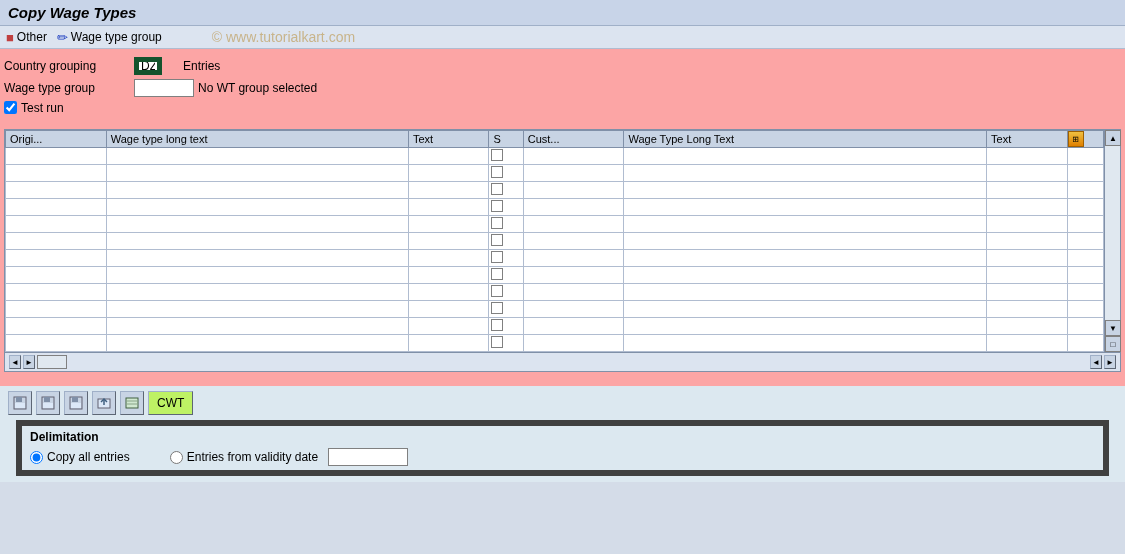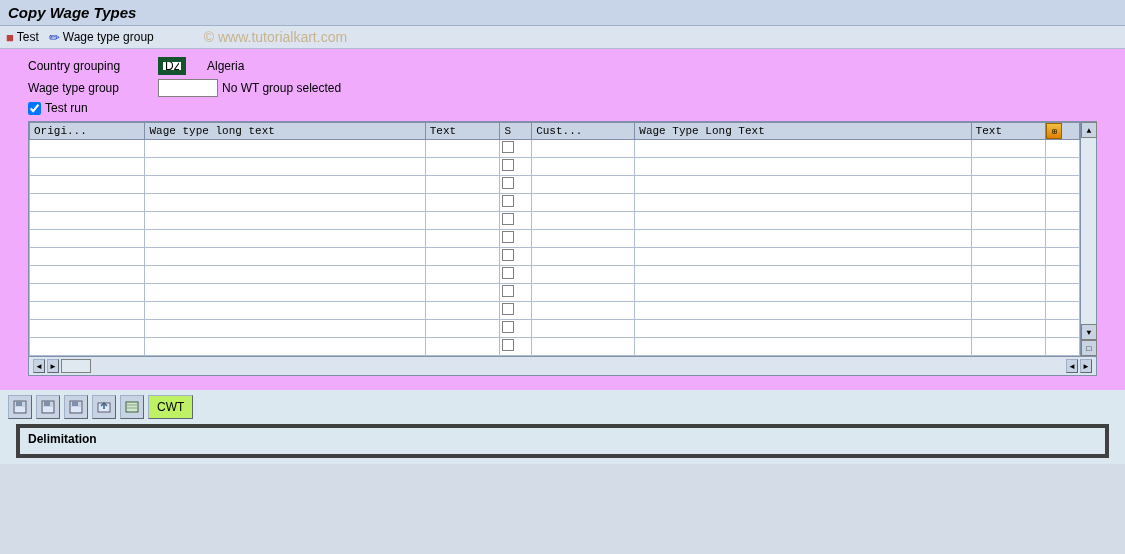--- a/index.html
+++ b/index.html
@@ -37,22 +37,22 @@
       color: #000;
     }
     .watermark {
       color: #c0a060;
       font-size: 14px;
       margin-left: 40px;
       opacity: 0.7;
       text-align: right;
     }
     .main-content {
-      background: #f0abfc;
-      padding: 8px 28px;
+      background: #fca5a5;
+      padding: 8px 4px;
     }
     .form-row {
       display: flex;
       align-items: center;
       margin-bottom: 4px;
     }
     .form-label {
       width: 130px;
       color: #000;
     }
@@ -72,23 +72,23 @@
       background: #fff;
       font-size: 12px;
       padding: 1px 2px;
       margin-right: 4px;
     }
     .form-value {
       color: #000;
     }
     .checkbox-row {
       display: flex;
-      align-items: center;
+      align-items: flex-start;
       gap: 4px;
-      margin-bottom: 6px;
+      margin-bottom: 14px;
     }
     .table-section {
       background: #fff;
       border: 1px solid #8090a8;
       margin: 6px 0;
     }
     .table-title {
       background: #dce8f0;
       padding: 3px 6px;
       font-weight: normal;
@@ -199,21 +199,21 @@
     .cwt-btn {
       height: 24px;
       background: #bef264;
       border: 1px outset #a0b0c8;
       cursor: pointer;
       padding: 2px 8px;
       font-size: 12px;
     }
     .delimitation-section {
       background: #dce8f0;
-      border: 4px solid #404040;
+      border: 6px solid #404040;
       margin: 0 8px;
       padding: 4px 8px;
     }
     .delimitation-title {
       font-weight: bold;
       margin-bottom: 4px;
       color: #000;
     }
     .radio-row {
       display: flex;
@@ -262,50 +262,50 @@
 
 <div class="page-wrapper">
 
   <div class="title-bar">
     <span>Copy Wage Types</span>
   </div>
 
   <div class="toolbar">
     <div class="toolbar-item">
       <span style="color:#c04040; font-weight:bold; font-size:13px;">■</span>
-      <span>Test</span>
+      <span>Other</span>
     </div>
     <div class="toolbar-item">
       <span style="color:#2040c0; font-size:13px;">✏</span>
       <span>Wage type group</span>
     </div>
     <span class="watermark">© www.tutorialkart.com</span>
   </div>
 
   <div class="main-content">
 
     <div class="form-row">
       <span class="form-label">Country grouping</span>
       <input class="form-input-small" type="text" value="DZ" readonly="" style="">
-      <span class="form-value">Algeria</span>
+      <span class="form-value">Entries</span>
     </div>
 
     <div class="form-row">
       <span class="form-label">Wage type group</span>
       <input class="form-input-medium" type="text" value="" style="">
       <span class="form-value">No WT group selected</span>
     </div>
 
     <div class="checkbox-row">
       <input type="checkbox" checked="" style="">
       <span>Test run</span>
     </div>
 
     <div class="table-section">
-      <div style="display:flex;font-family:Liberation Mono, monospace;">
+      <div style="display:flex;">
         <div style="flex:1; overflow:hidden;">
           <table class="data-table">
             <thead>
               <tr>
                 <th style="width:50px;">Origi...</th>
                 <th style="width:150px;">Wage type long text</th>
                 <th style="width:40px;">Text</th>
                 <th style="width:16px;">S</th>
                 <th style="width:50px;margin-top:8px;">Cust...</th>
                 <th style="width:180px;">Wage Type Long Text</th>
@@ -498,15 +498,26 @@
         <line x1="2" y1="5" x2="12" y2="5" stroke="#406040" stroke-width="0.5"></line>
         <line x1="2" y1="8" x2="12" y2="8" stroke="#406040" stroke-width="0.5"></line>
       </svg>
     </div>
     <button class="cwt-btn">CWT</button>
   </div>
 
   <div style="padding: 0 8px 6px 8px; background:#dce8f0;">
     <div class="delimitation-section">
       <div class="delimitation-title">Delimitation</div>
+      <div class="radio-row">
+        <div class="radio-item">
+          <input type="radio" name="delimitation" checked="" style="">
+          <span>Copy all entries</span>
+        </div>
+        <div class="radio-item">
+          <input type="radio" name="delimitation" style="">
+          <span>Entries from validity date</span>
+          <input type="text" class="validity-input" value="" style="">
+        </div>
+      </div>
     </div>
   </div>
 </div>
 
 </body></html>

